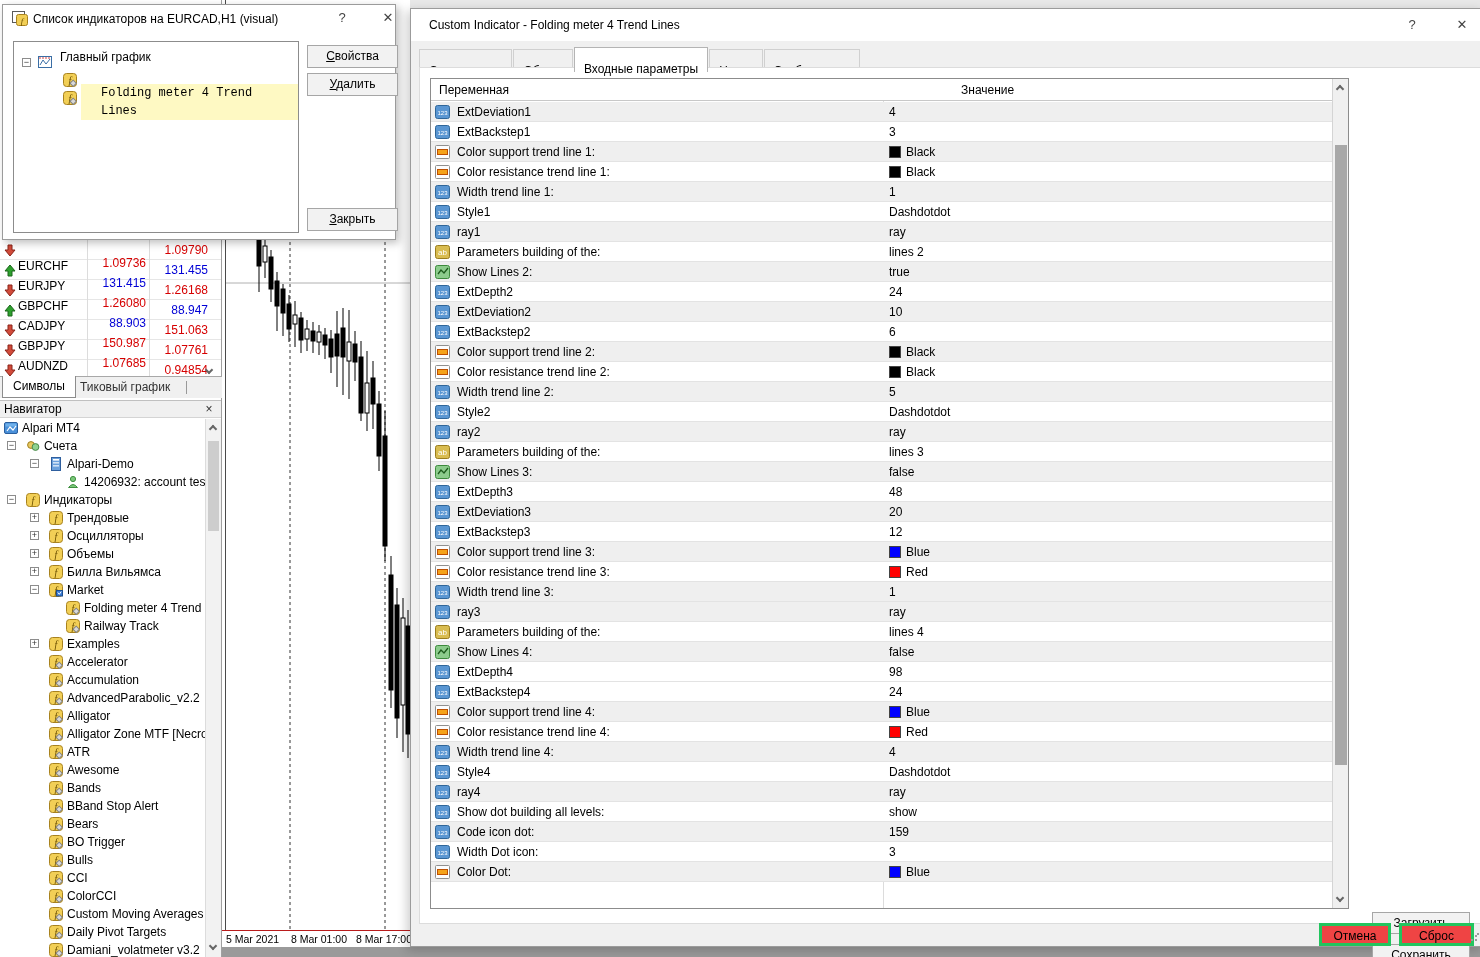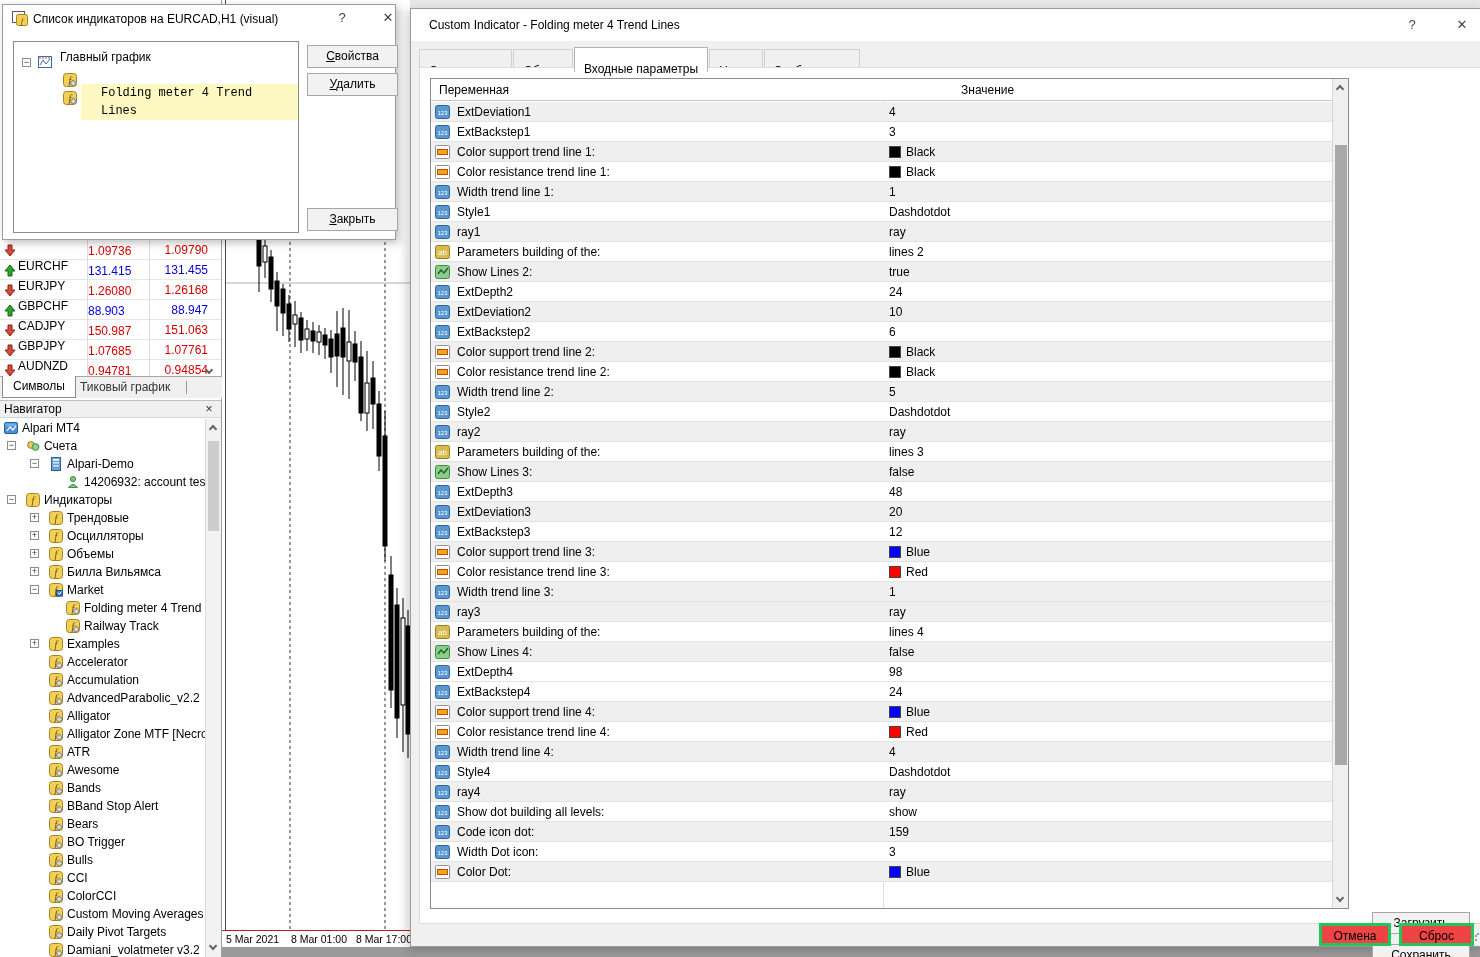--- a/index.html
+++ b/index.html
@@ -6,21 +6,21 @@
   html,body { width:1480px; height:957px; overflow:hidden; }
   body { font-family:"Liberation Sans", sans-serif; font-size:12px; color:#000; background:#e8e8e8; }
   .abs { position:absolute; }
   #screen { position:relative; width:1480px; height:957px; overflow:hidden; background:#e8e8e8; }
 
   
   #left-panel { left:0; top:0; width:222px; height:957px; background:#fff; border-right:1px solid #a0a0a0; }
   #market { left:0; top:238px; width:221px; height:140px; background:#fff; overflow:hidden; }
   .mw-row { position:absolute; left:0; width:221px; height:20px; border-bottom:1px solid #e6e6e6; }
   .mw-sym { position:absolute; left:18px; top:19px; }
-  .mw-bid { position:absolute; left:88px; top:4px; width:58px; text-align:left; }
+  .mw-bid { position:absolute; left:88px; top:16px; width:58px; text-align:right; }
   .mw-ask { position:absolute; left:150px; top:3px; width:58px; text-align:right; }
   .pr-down { color:#d60000; } .pr-up { color:#0000d6; }
   .mw-arr { position:absolute; left:4px; top:4px; width:12px; height:13px; }
   .mw-col { position:absolute; top:238px; width:1px; height:139px; background:#dcdcdc; }
   #mw-scroll-down { left:203px; top:362px; width:14px; height:14px; }
   .chev { display:inline-block; width:6px; height:6px; border-left:2px solid #666; border-top:2px solid #666; }
   .chev.up   { transform:rotate(45deg); }
   .chev.down { transform:rotate(-135deg); }
   #mw-tabs { left:0; top:376px; width:232px; height:22px; background:#f0f0f0; border-top:1px solid #a8a8a8; }
   .mw-tab { position:absolute; top:0; height:21px; line-height:20px; padding:0 10px; color:#333; }

